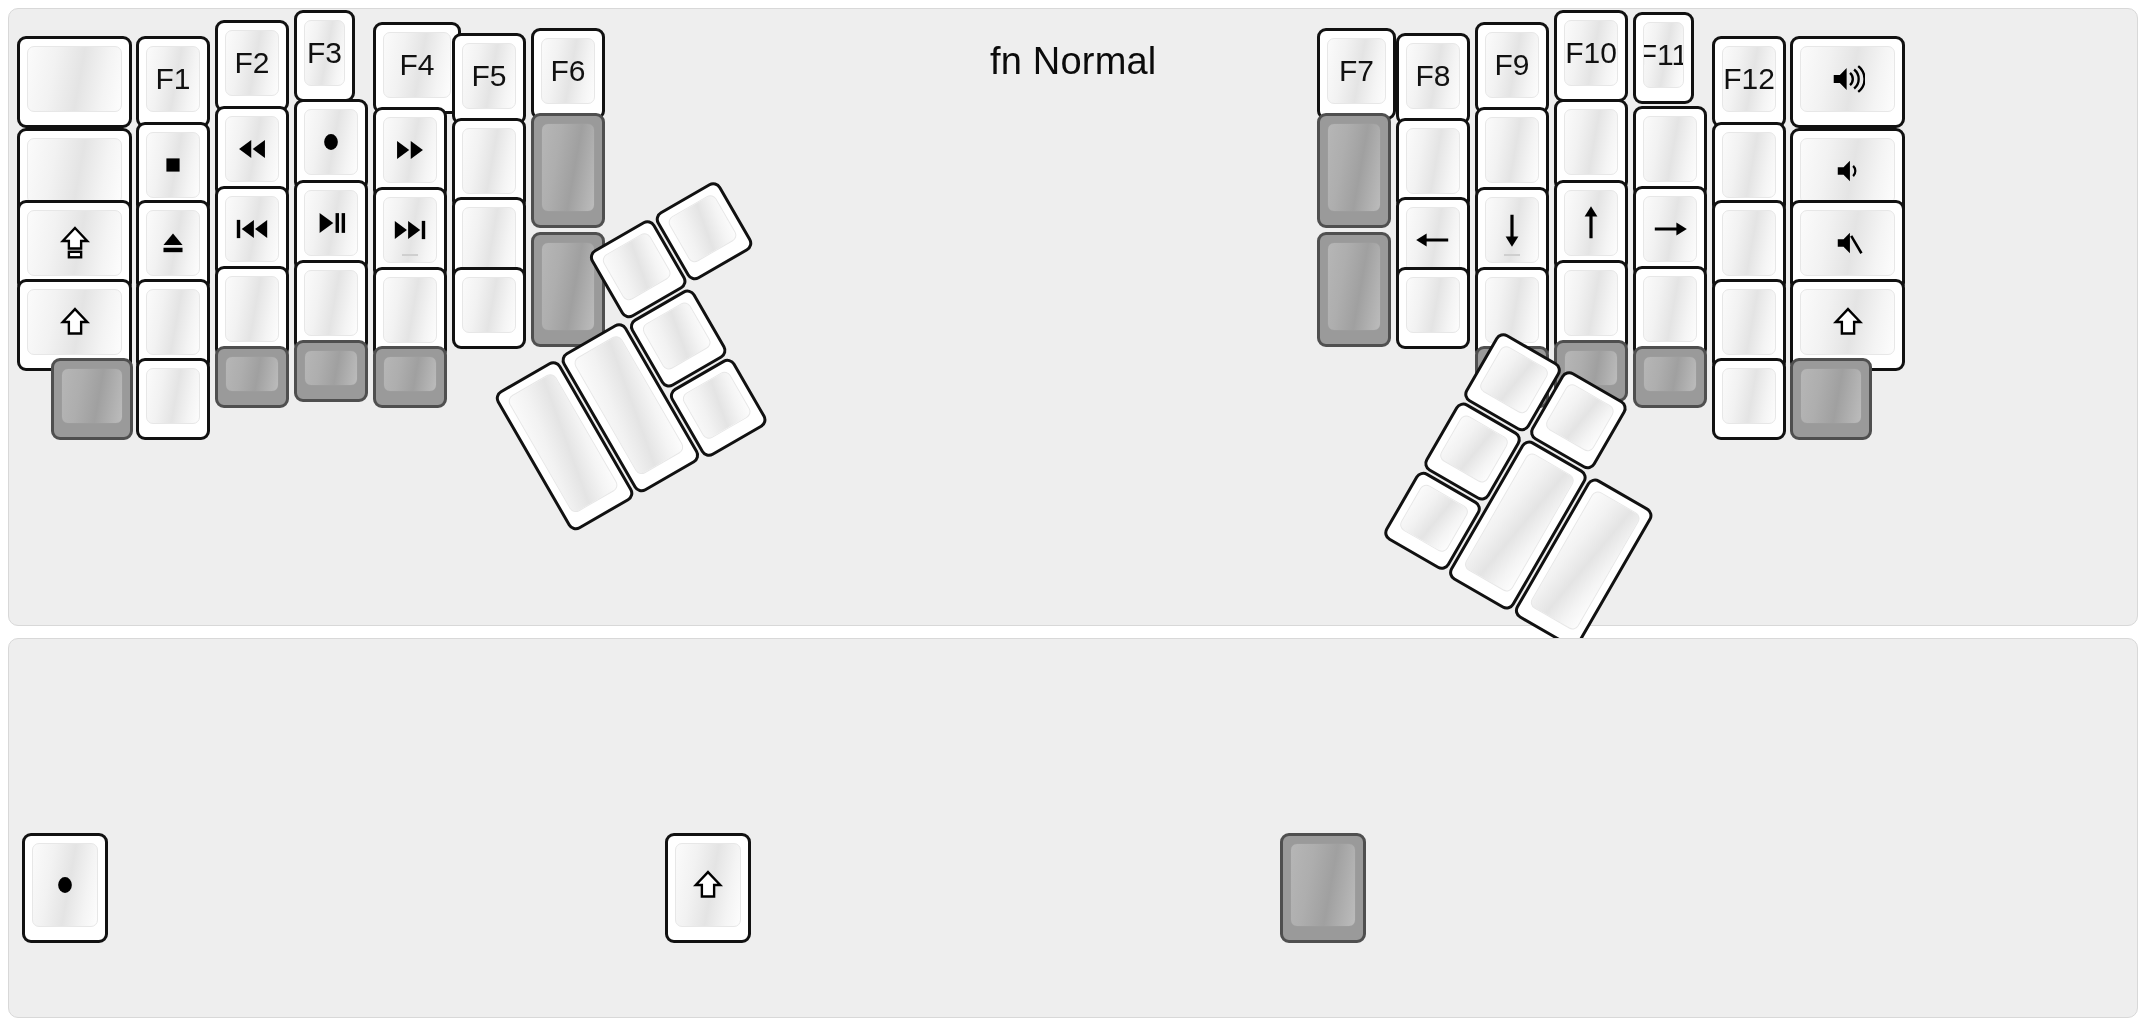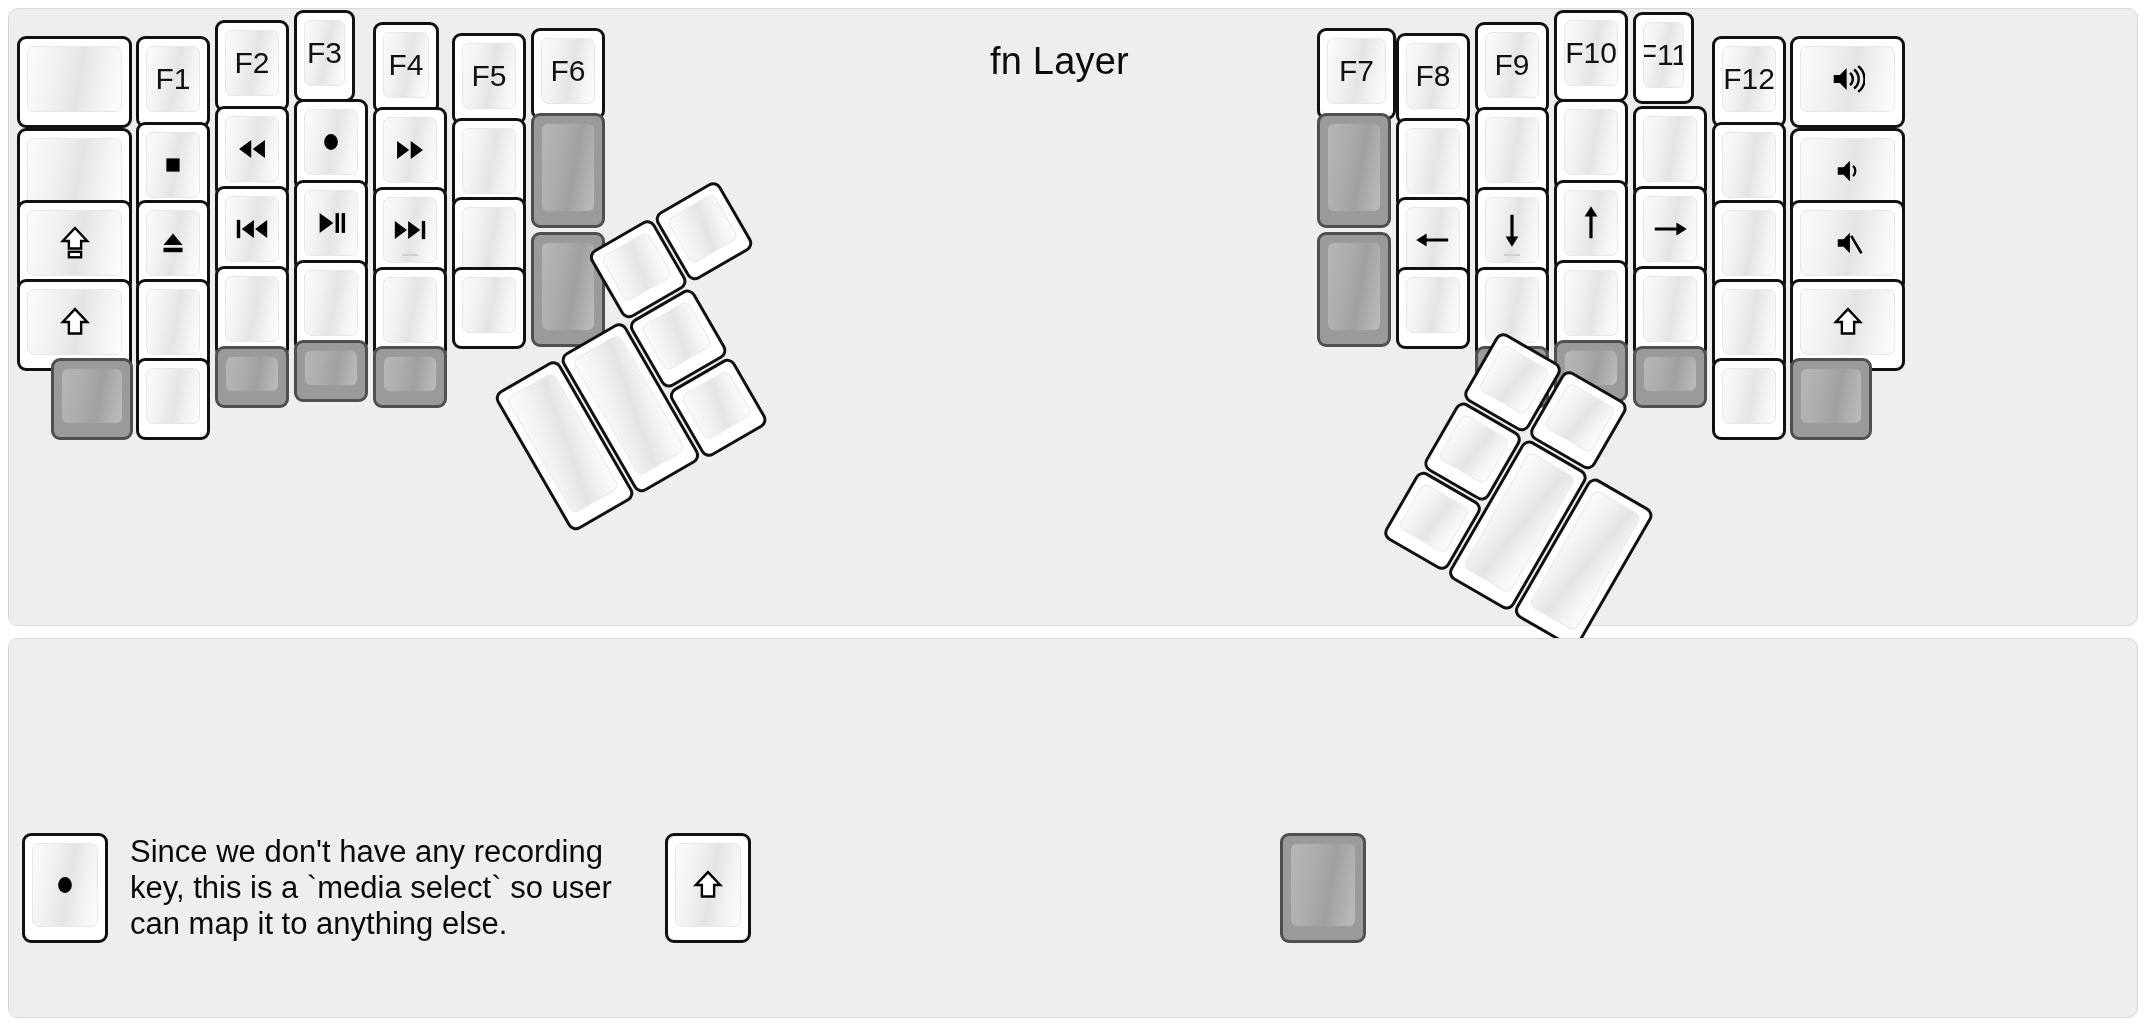--- a/index.html
+++ b/index.html
@@ -116,21 +116,21 @@
     white-space:pre-line;
   }
 </style>
 </head>
 <body>
 
 <div id="stage">
 
   <div id="board-panel" class="panel"></div>
 
-  <div id="title">fn Layer</div>
+  <div id="title">fn Normal</div>
 
   <div id="keys-left">
       <div class="key" style="left: 17px; top: 36px; width: 115px; height: 92px;">
         <div class="cap"></div>
       </div>
       <div class="key" style="left: 17px; top: 128px; width: 115px; height: 92px;">
         <div class="cap"></div>
       </div>
       <div class="key" style="left: 17px; top: 200px; width: 115px; height: 92px;">
         <div class="cap">
@@ -240,21 +240,21 @@
             </svg>
           </span>
         </div>
       </div>
       <div class="key" style="left: 294px; top: 260px; width: 74px; height: 92px;">
         <div class="cap"></div>
       </div>
       <div class="key transparent" style="left: 294px; top: 340px; width: 74px; height: 62px;">
         <div class="cap"></div>
       </div>
-      <div class="key" style="left: 373px; top: 22px; width: 66px; height: 92px;">
+      <div class="key" style="left: 373px; top: 22px; width: 88px; height: 92px;">
         <div class="cap">
           <span class="legendtxt">F4</span>
         </div>
       </div>
       <div class="key" style="left: 373px; top: 107px; width: 74px; height: 92px;">
         <div class="cap">
           <span style="display: flex; align-items: center; justify-content: center;">
             <svg class="glyph" width="38" height="38" viewBox="0 0 100 100" xmlns="http://www.w3.org/2000/svg" fill="#000" stroke="none">
               <polygon points="16,26 16,74 48,50"></polygon>
               <polygon points="52,26 52,74 84,50"></polygon>
@@ -531,23 +531,20 @@
       <div class="legend-item" style="left: 22px; top: 888px; transform: translateY(-50%);">
         <div class="legend-key">
           <div class="cap">
             <span>
               <svg class="glyph" width="36" height="36" viewBox="0 0 100 100" xmlns="http://www.w3.org/2000/svg" fill="#000" stroke="none">
                 <ellipse cx="50" cy="50" rx="19" ry="22"></ellipse>
               </svg>
             </span>
           </div>
         </div>
-        <div class="legend-desc">Since we don't have any recording
-key, this is a `media select` so user
-can map it to anything else.</div>
       </div>
       <div class="legend-item" style="left: 665px; top: 888px; transform: translateY(-50%);">
         <div class="legend-key">
           <div class="cap">
             <span>
               <svg class="glyph" width="34" height="34" viewBox="0 0 100 100" xmlns="http://www.w3.org/2000/svg" fill="#000" stroke="none">
                 <polygon points="50,12 86,50 68,50 68,84 32,84 32,50 14,50" fill="#fff" stroke="#000" stroke-width="7" stroke-linejoin="miter"></polygon>
               </svg>
             </span>
           </div>

